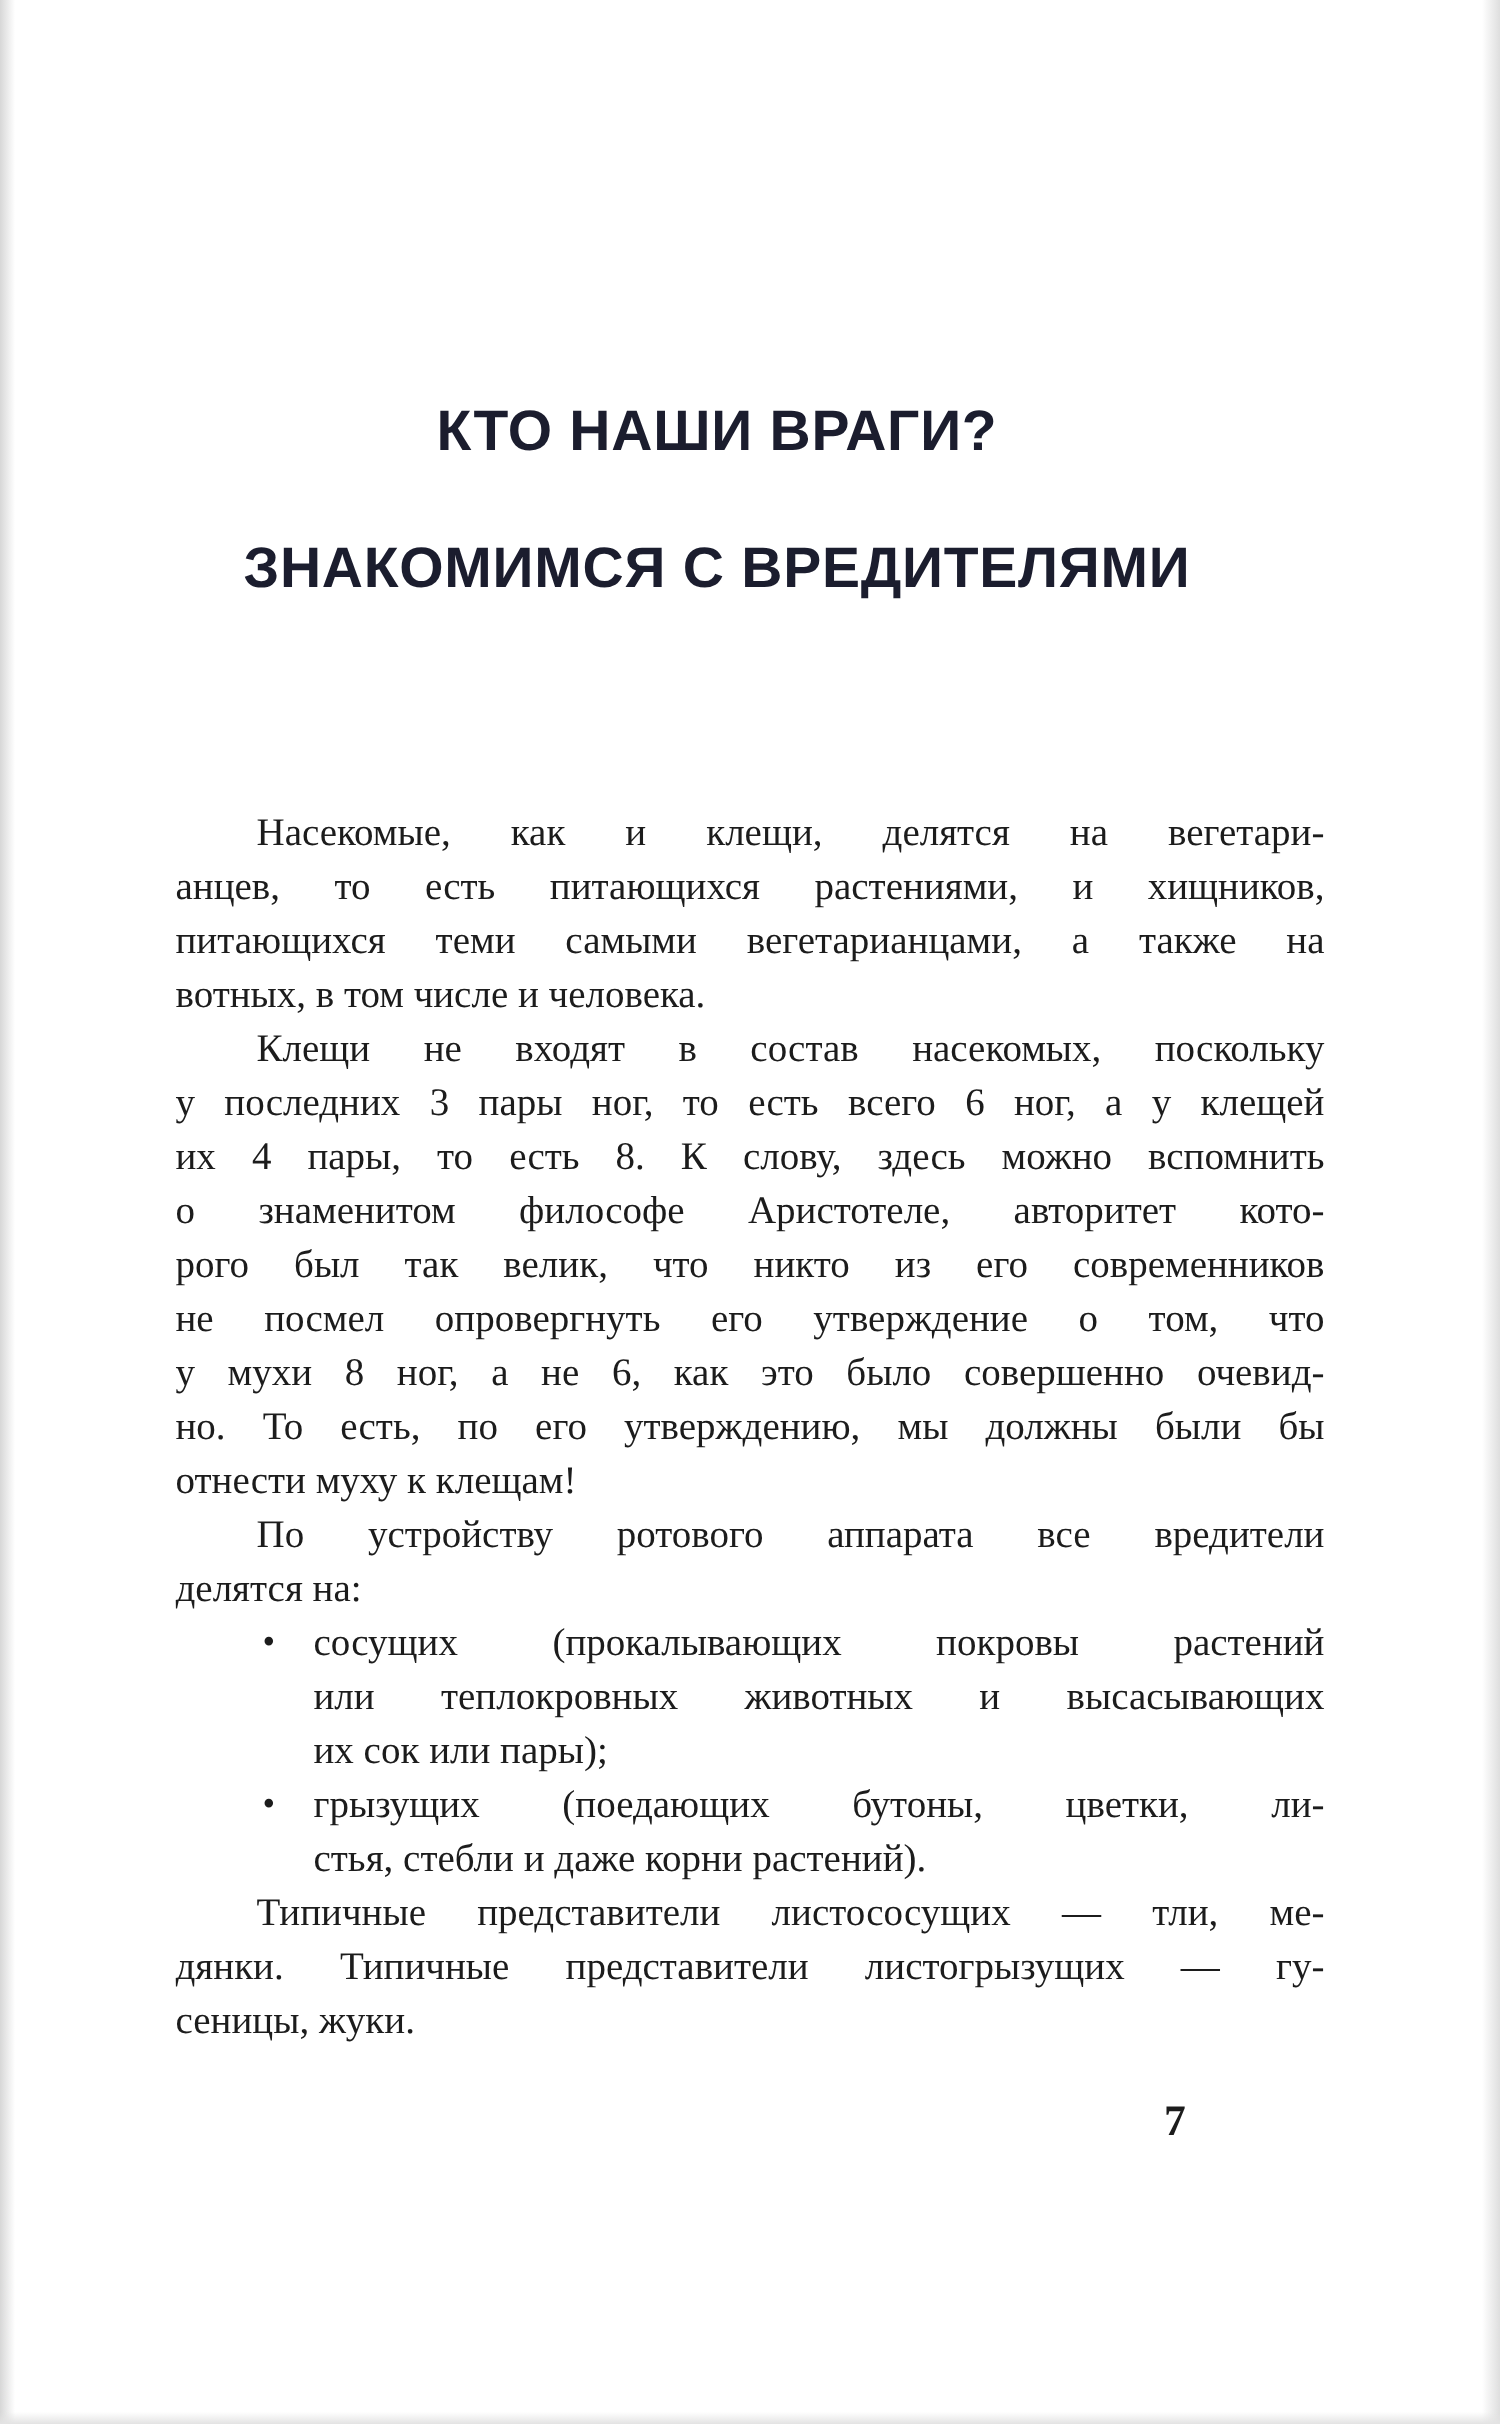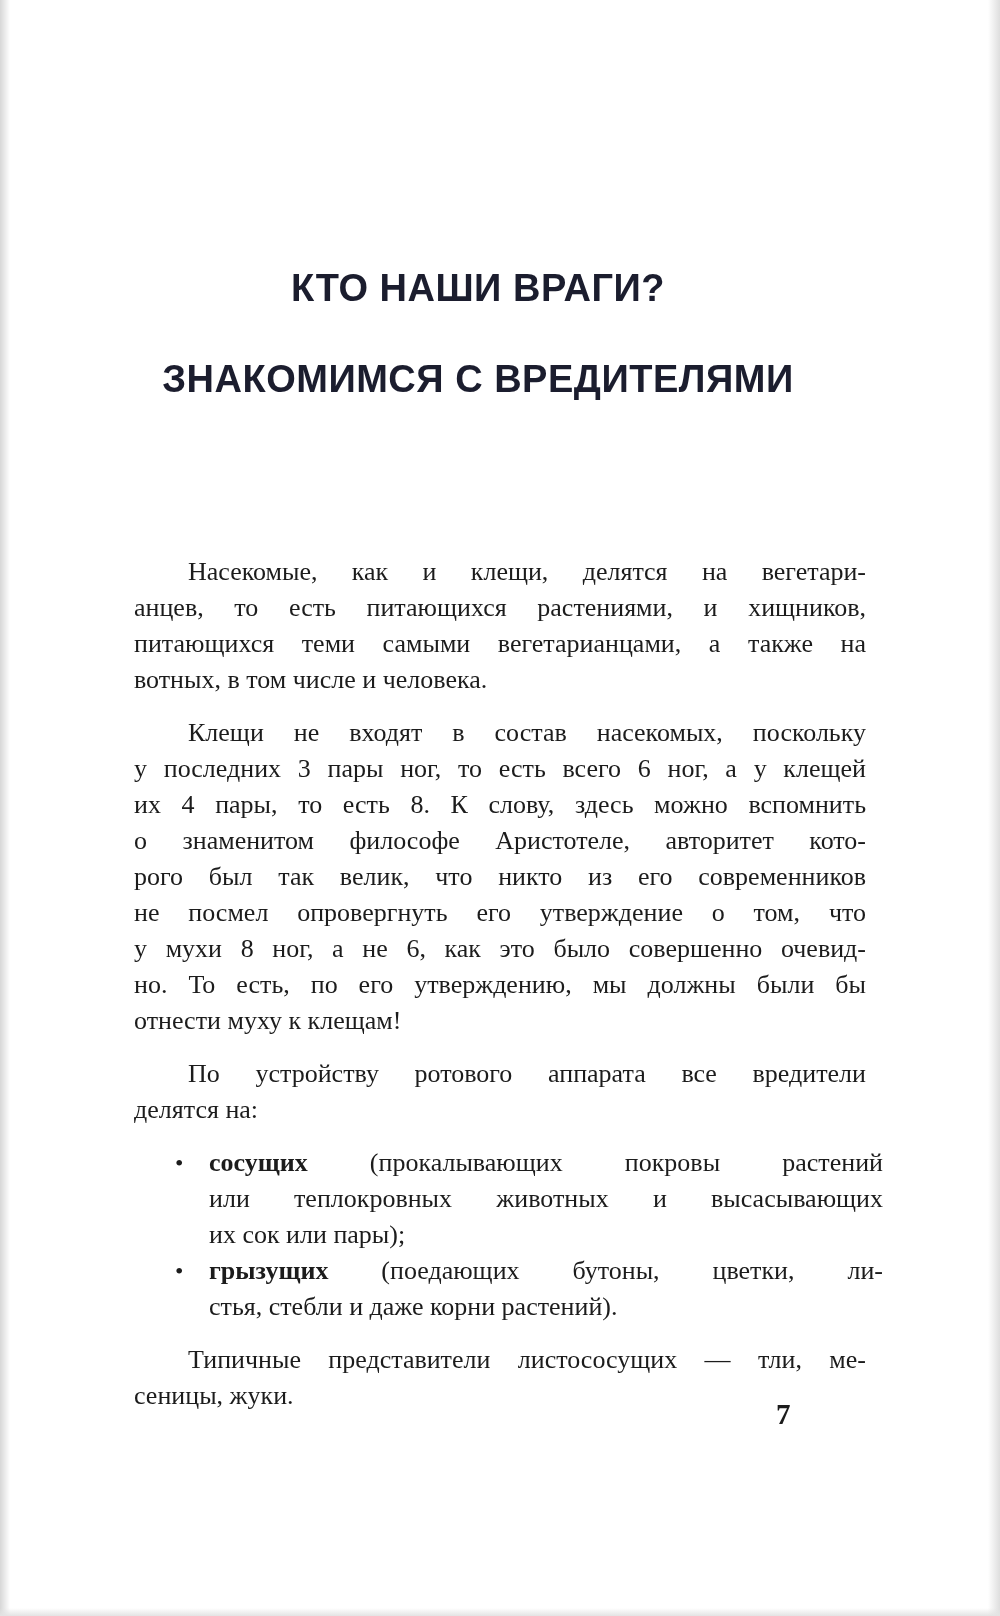--- a/index.html
+++ b/index.html
@@ -48,36 +48,36 @@
   .hline { display: block; margin-top: 42px; }
 
   .body-text {
     position: absolute;
     top: 537px;
     left: 117px;
     width: 766px;
     font-size: 26px;
     line-height: 36px;
   }
-  .para { margin: 17px; }
+  .para { margin: 0; }
   .jline {
     text-align: justify;
     text-align-last: justify;
     height: 36px;
     white-space: normal;
     overflow: hidden;
   }
   .jline.last {
     text-align-last: left;
   }
   .jline.indent {
     padding-left: 54px;
   }
   .jline strong {
-    font-weight: bold;
+    font-weight: normal;
   }
   .bullet {
     position: relative;
     padding-left: 92px;
   }
   .bullet .marker {
     position: absolute;
     left: 58px;
     top: 0;
     line-height: 36px;
@@ -134,18 +134,19 @@
         <div class="jline">или теплокровных животных и высасывающих</div>
         <div class="jline last">их сок или пары);</div>
       </div>
       <div class="bullet">
         <span class="marker">•</span>
         <div class="jline"><strong>грызущих</strong> (поедающих бутоны, цветки, ли-</div>
         <div class="jline last">стья, стебли и даже корни растений).</div>
       </div>
       <div class="para">
         <div class="jline indent">Типичные представители листососущих — тли, ме-</div>
+        <div class="jline">дянки. Типичные представители листогрызущих — гу-</div>
         <div class="jline last">сеницы, жуки.</div>
       </div>
     </div>
 
   <div class="page-number">7</div>
 </div>
 
 </body></html>

